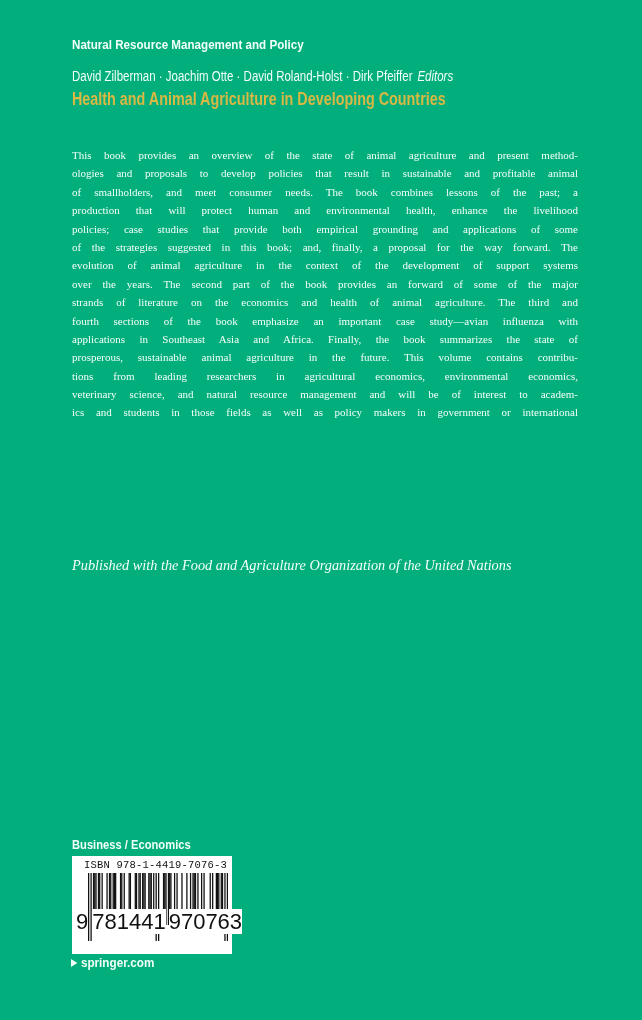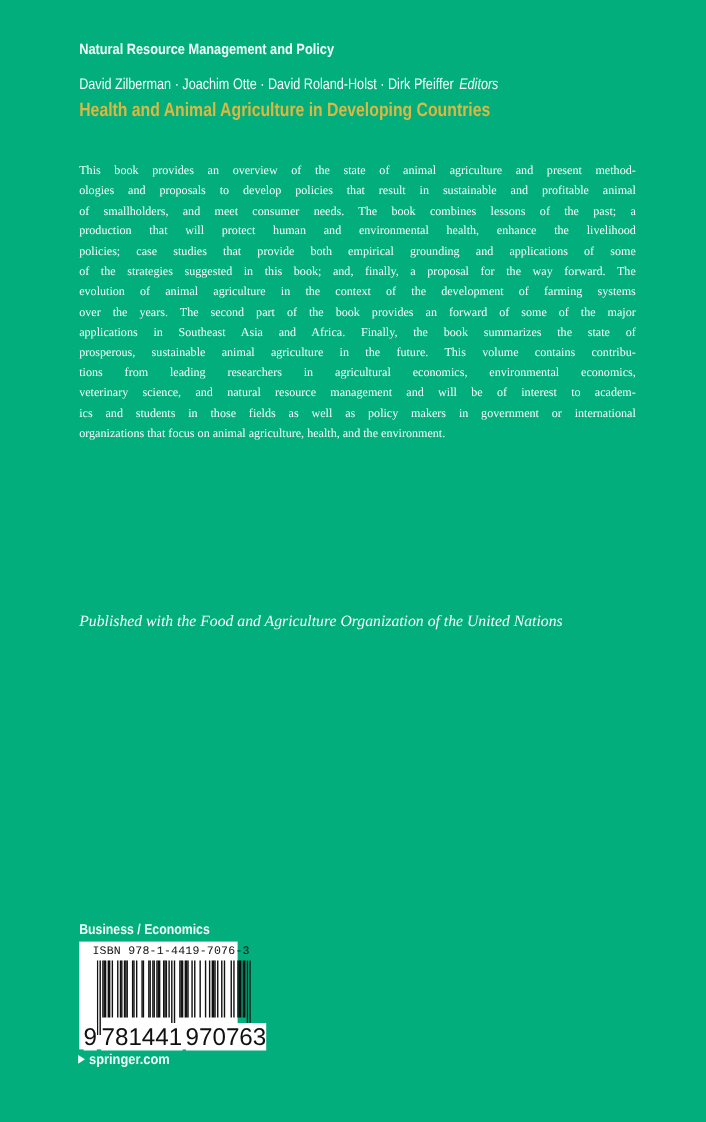--- a/index.html
+++ b/index.html
@@ -94,21 +94,21 @@
       font-size: 13px;
       color: #F2FFF8;
       transform: scaleX(0.86);
       transform-origin: left top;
       white-space: nowrap;
     }
     .barcode-box {
       position: absolute;
       left: 72px;
       top: 856px;
-      width: 144px;
+      width: 160px;
       height: 98px;
       background: #FFFFFF;
     }
     .isbn-text {
       position: absolute;
       left: 12px;
       top: 3px;
       font-family: "Liberation Mono", monospace;
       font-size: 10.5px;
       color: #111111;
@@ -118,21 +118,21 @@
     .bars {
       position: absolute;
       left: 16px;
       top: 17px;
       width: 140px;
       height: 68px;
     }
     .barcode-digits {
       position: absolute;
       left: 4px;
-      top: 74px;
+      top: 53px;
       font-family: "Liberation Sans", sans-serif;
       font-size: 22px;
       color: #111111;
       white-space: nowrap;
       line-height: 26px;
     }
     .barcode-digits span {
       background: #FFFFFF;
     }
     .barcode-digits .first {
@@ -179,28 +179,29 @@
 
   <div class="book-title">Health and Animal Agriculture in Developing Countries</div>
 
   <div class="blurb" id="blurb">
       <span class="line">This book provides an overview of the state of animal agriculture and present method-</span>
       <span class="line">ologies and proposals to develop policies that result in sustainable and profitable animal</span>
       <span class="line">of smallholders, and meet consumer needs. The book combines lessons of the past; a</span>
       <span class="line">production that will protect human and environmental health, enhance the livelihood</span>
       <span class="line">policies; case studies that provide both empirical grounding and applications of some</span>
       <span class="line">of the strategies suggested in this book; and, finally, a proposal for the way forward. The</span>
-      <span class="line">evolution of animal agriculture in the context of the development of farming systems</span>
+      <span class="line">evolution of animal agriculture in the context of the development of support systems</span>
       <span class="line">over the years. The second part of the book provides an forward of some of the major</span>
+      <span class="line">strands of literature on the economics and health of animal agriculture. The third and</span>
+      <span class="line">fourth sections of the book emphasize an important case study—avian influenza with</span>
       <span class="line">applications in Southeast Asia and Africa. Finally, the book summarizes the state of</span>
       <span class="line">prosperous, sustainable animal agriculture in the future. This volume contains contribu-</span>
       <span class="line">tions from leading researchers in agricultural economics, environmental economics,</span>
       <span class="line">veterinary science, and natural resource management and will be of interest to academ-</span>
       <span class="line">ics and students in those fields as well as policy makers in government or international</span>
-      <span class="line last">organizations that focus on animal agriculture, health, and the environment.</span>
     </div>
 
   <div class="published">Published with the Food and Agriculture Organization of the United Nations</div>
 
   <div class="subject">Business / Economics</div>
 
   <div class="barcode-box">
     <div class="isbn-text">ISBN 978-1-4419-7076-3</div>
     <svg class="bars" id="bars" viewBox="0 0 140 68" preserveAspectRatio="none">
         <rect x="0.000" y="0" width="1.278" height="68" fill="#111111"></rect>

